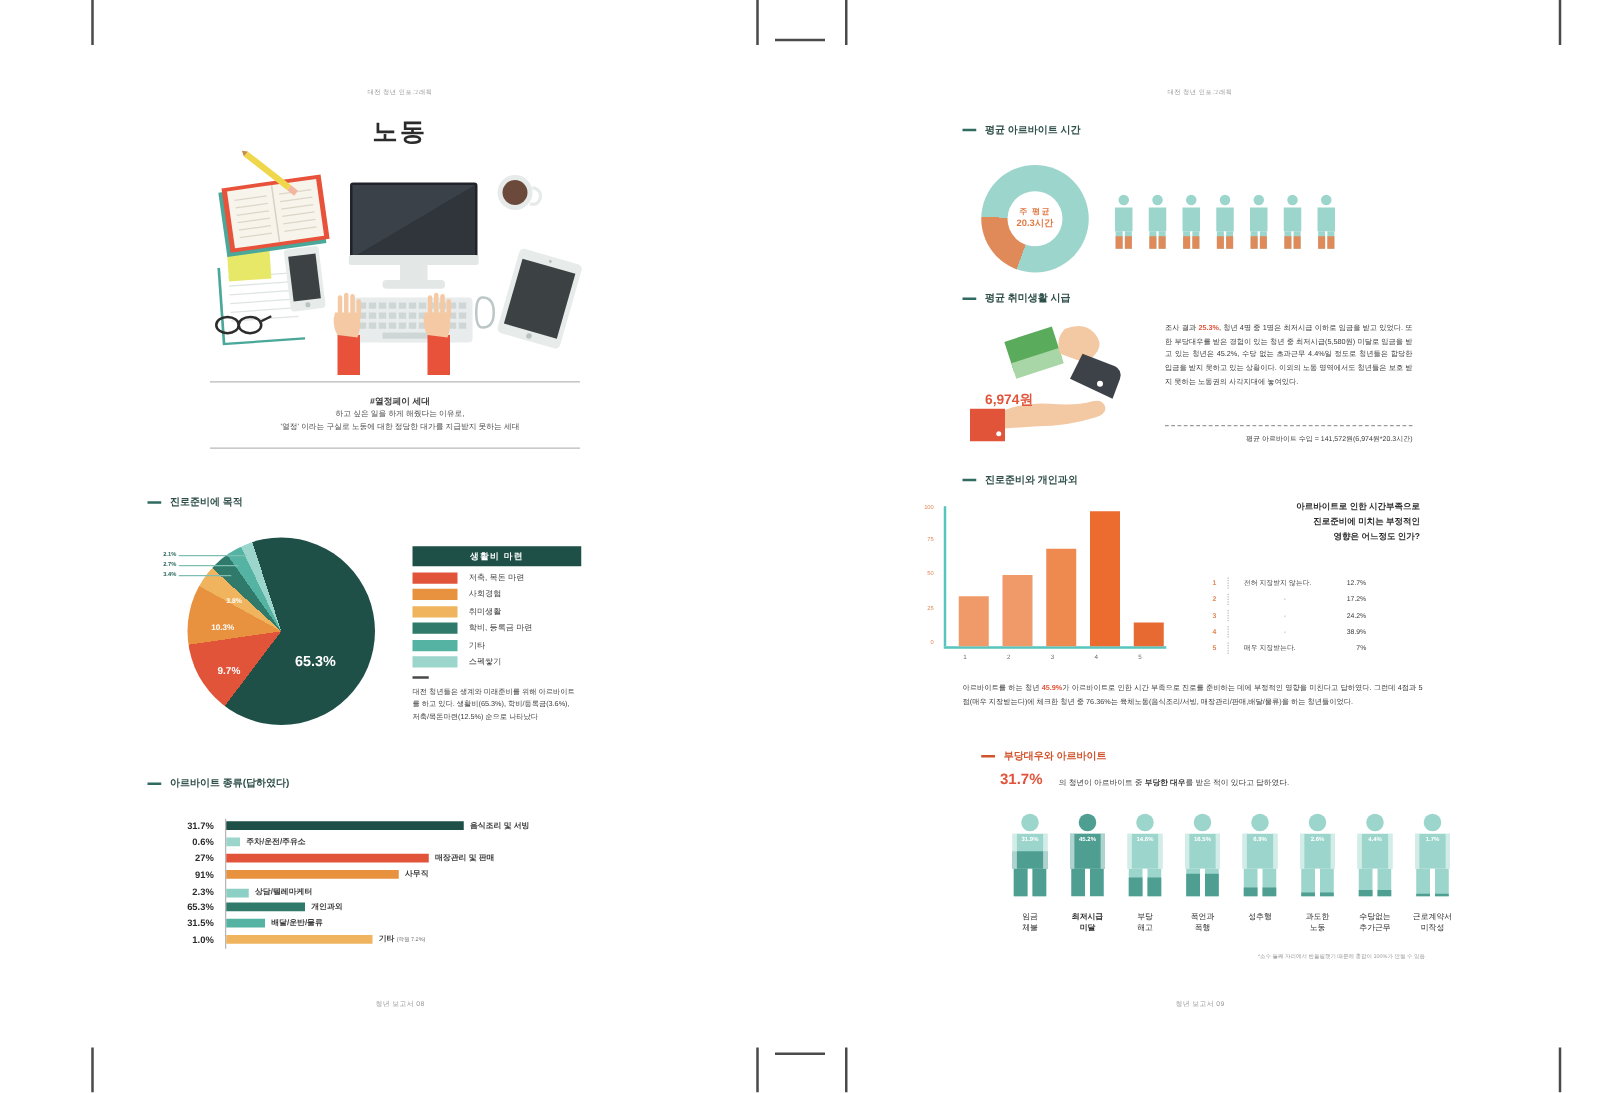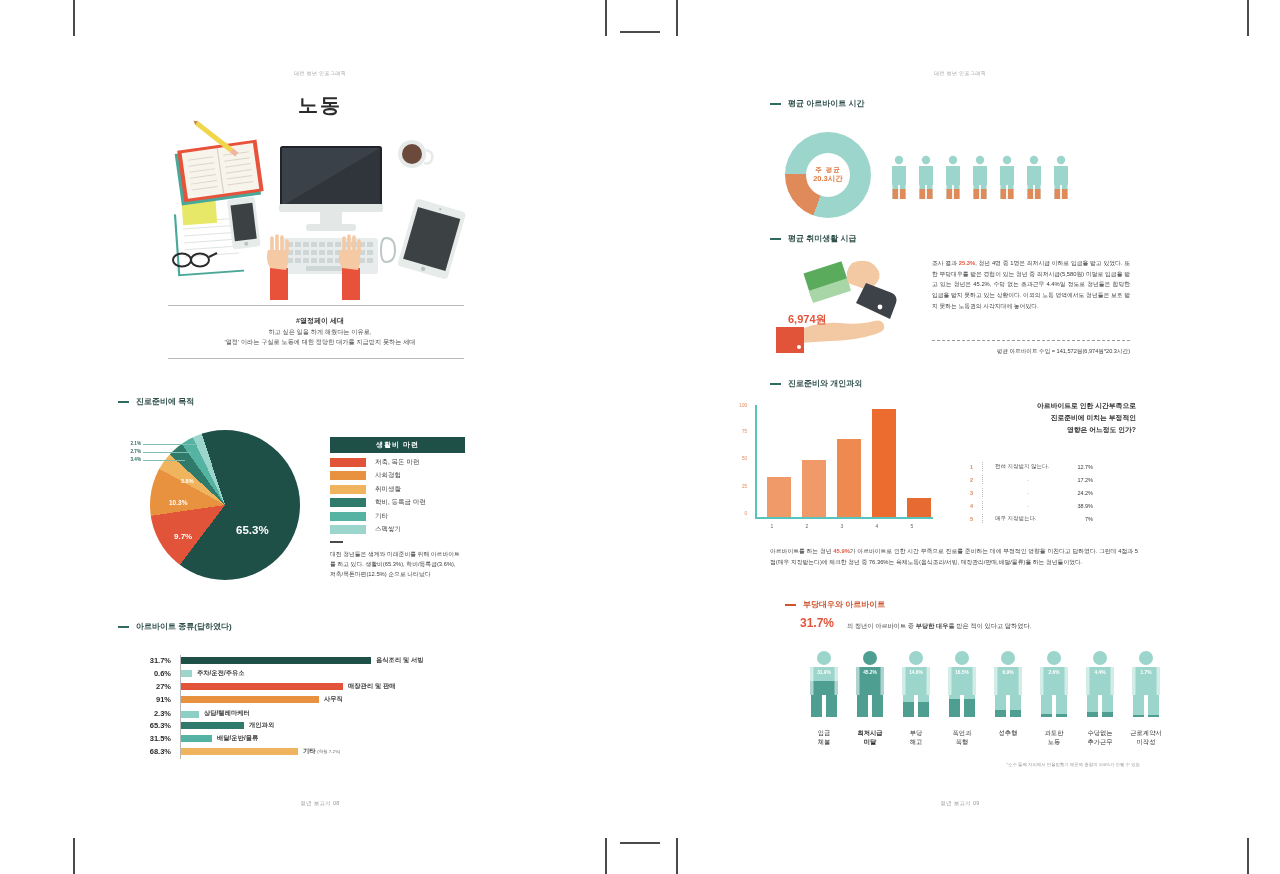--- a/index.html
+++ b/index.html
@@ -418,21 +418,21 @@
       <span class="hb-pct">65.3%</span>
       <span class="hb-bar" style="width:63px;background:#2f7a6b;"></span>
       <span class="hb-lab">개인과외</span>
     </div>
     <div class="hb-row" style="top:78px;">
       <span class="hb-pct">31.5%</span>
       <span class="hb-bar" style="width:31px;background:#55b3a3;"></span>
       <span class="hb-lab">배달/운반/물류</span>
     </div>
     <div class="hb-row" style="top:91px;">
-      <span class="hb-pct">68.3%</span>
+      <span class="hb-pct">1.0%</span>
       <span class="hb-bar" style="width:117px;background:#f0b45e;"></span>
       <span class="hb-lab">
         <span>기타</span>
         <span class="hb-sub">(학원 7.2%)</span>
       </span>
     </div>
   </div>
 
   <div class="page-foot" style="top:800px;">청년 보고서 08</div>
 </div>

